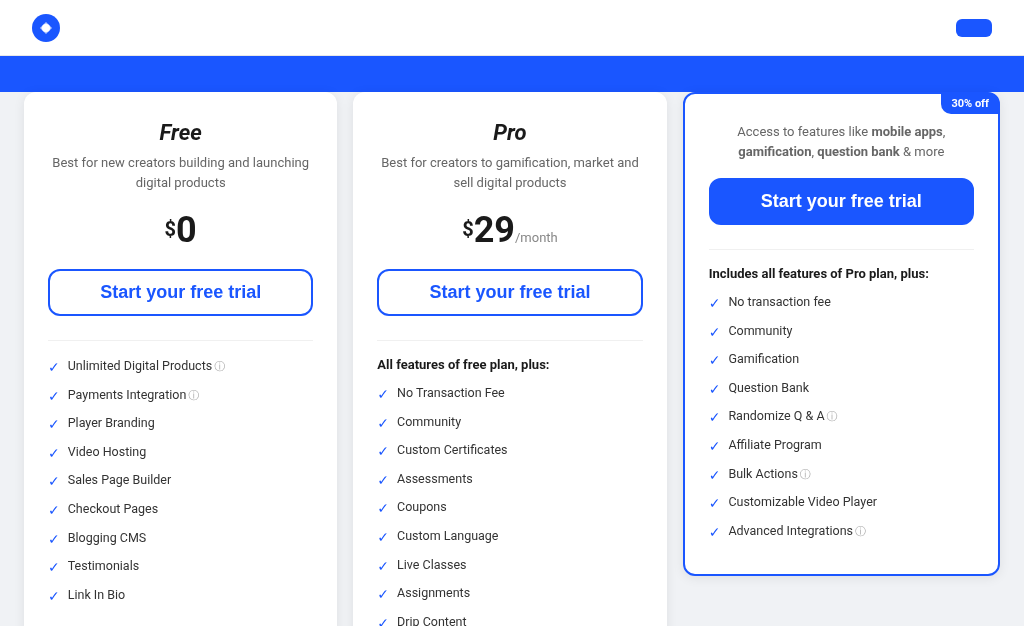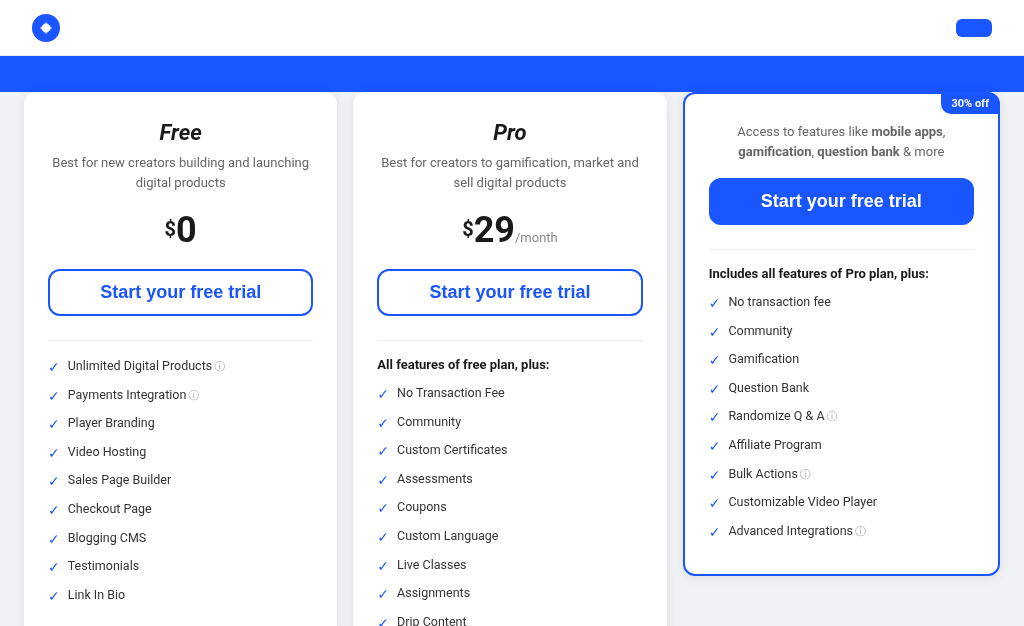--- a/index.html
+++ b/index.html
@@ -256,21 +256,21 @@
       <span>Video Hosting</span>
     </li>
 
     <li class="feature-item">
       <span class="check-icon">✓</span>
       <span>Sales Page Builder</span>
     </li>
 
     <li class="feature-item">
       <span class="check-icon">✓</span>
-      <span>Checkout Page</span>
+      <span>Checkout Pages</span>
     </li>
 
     <li class="feature-item">
       <span class="check-icon">✓</span>
       <span>Blogging CMS</span>
     </li>
 
     <li class="feature-item">
       <span class="check-icon">✓</span>
       <span>Testimonials</span>

